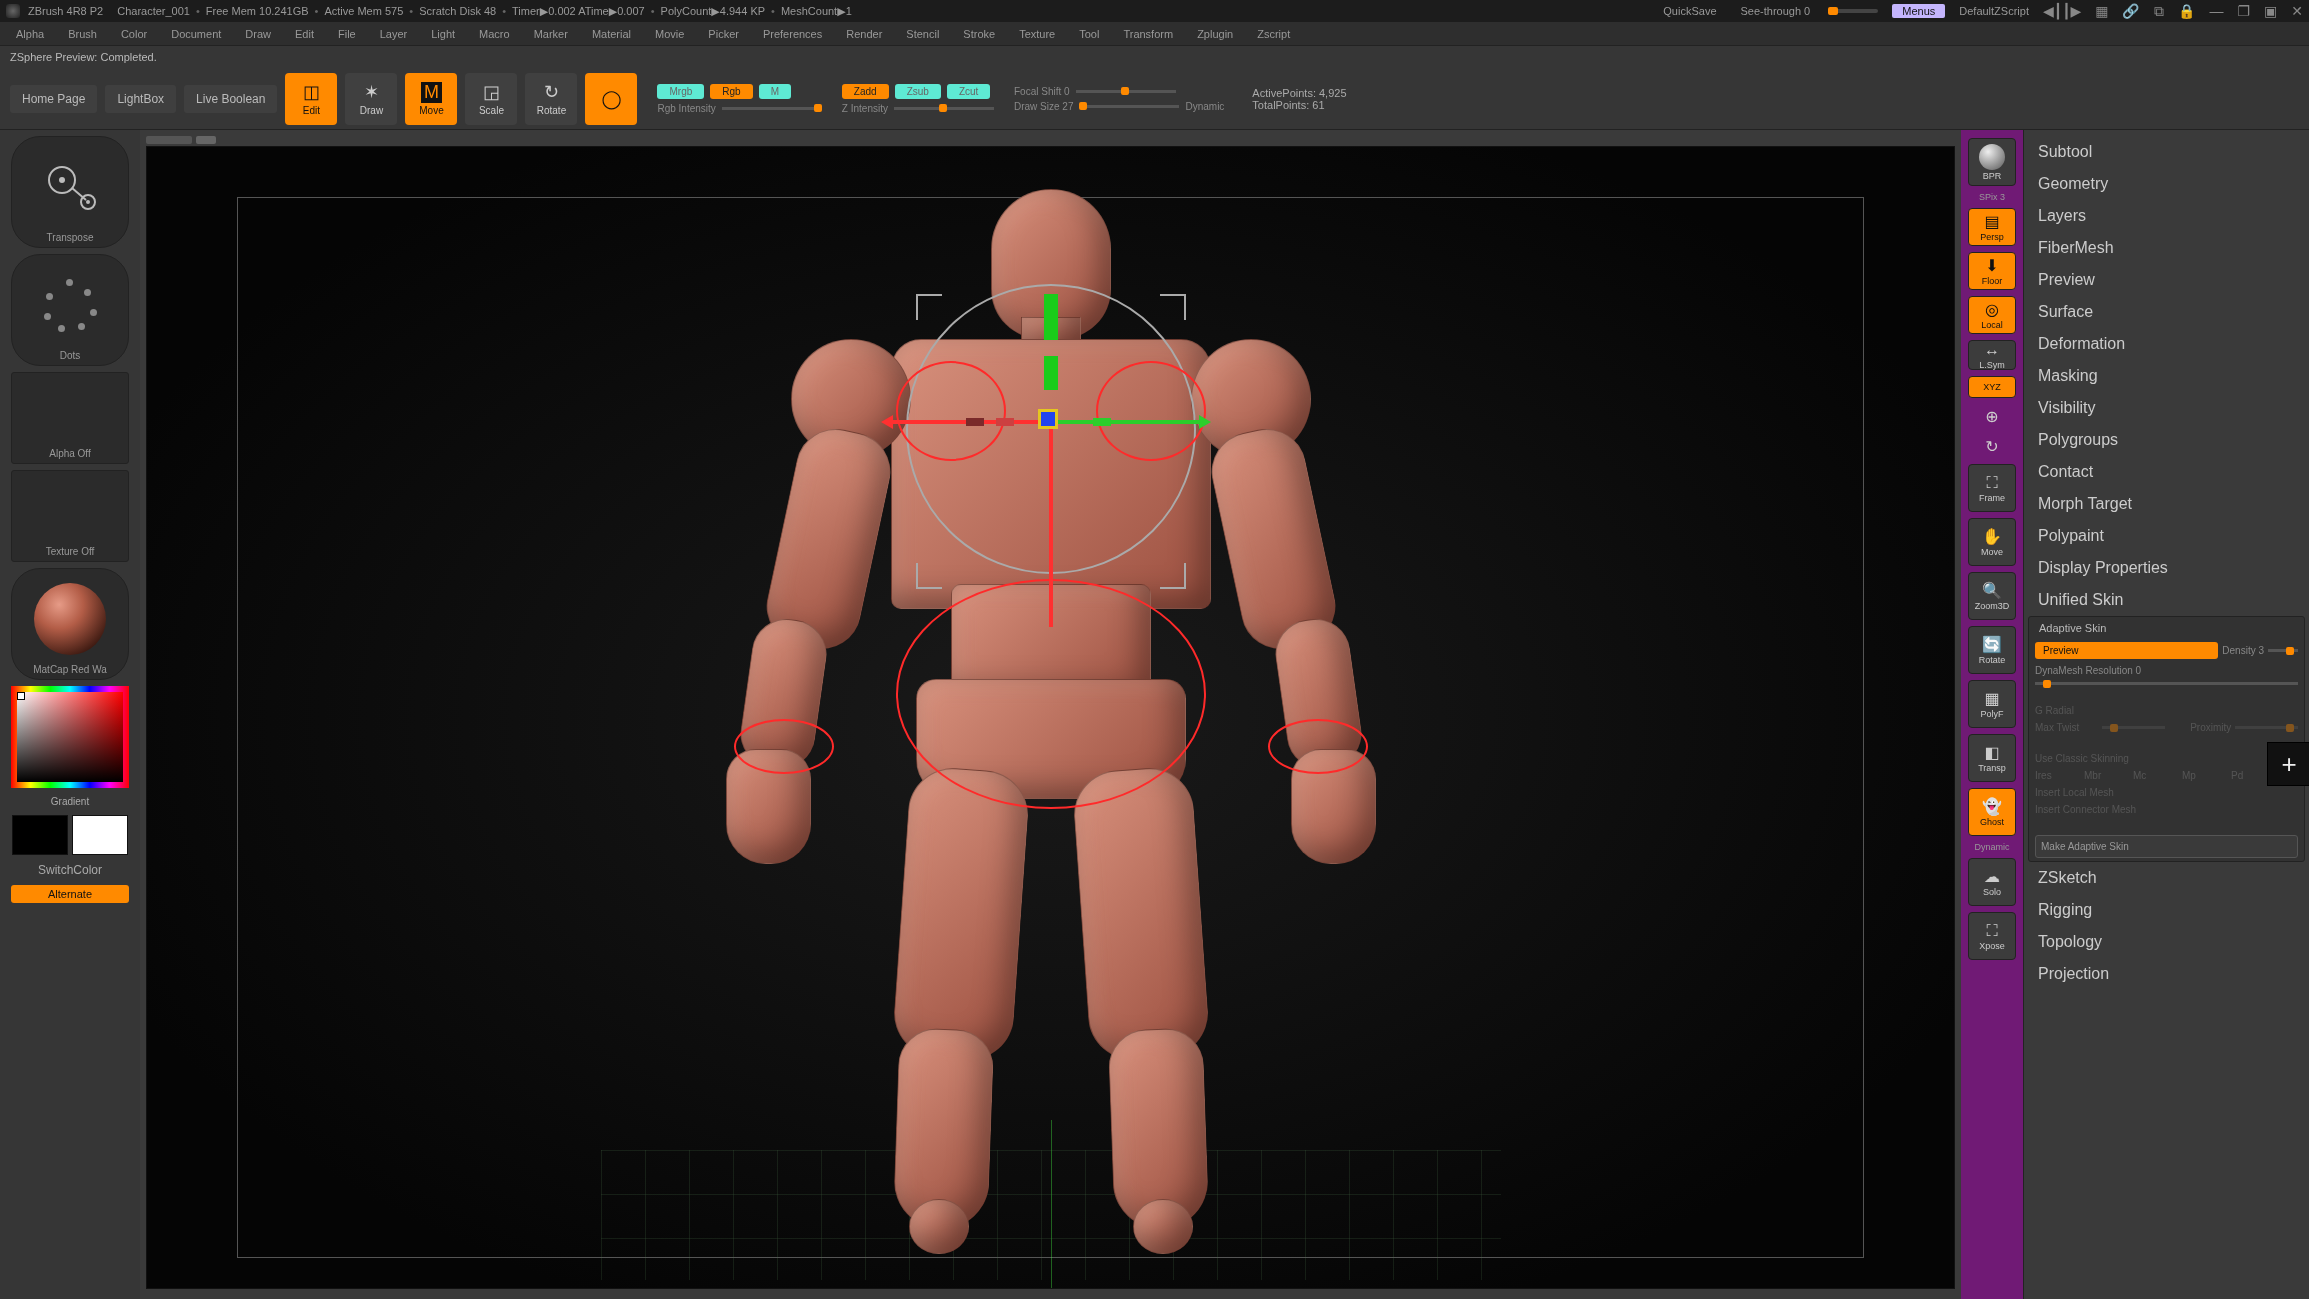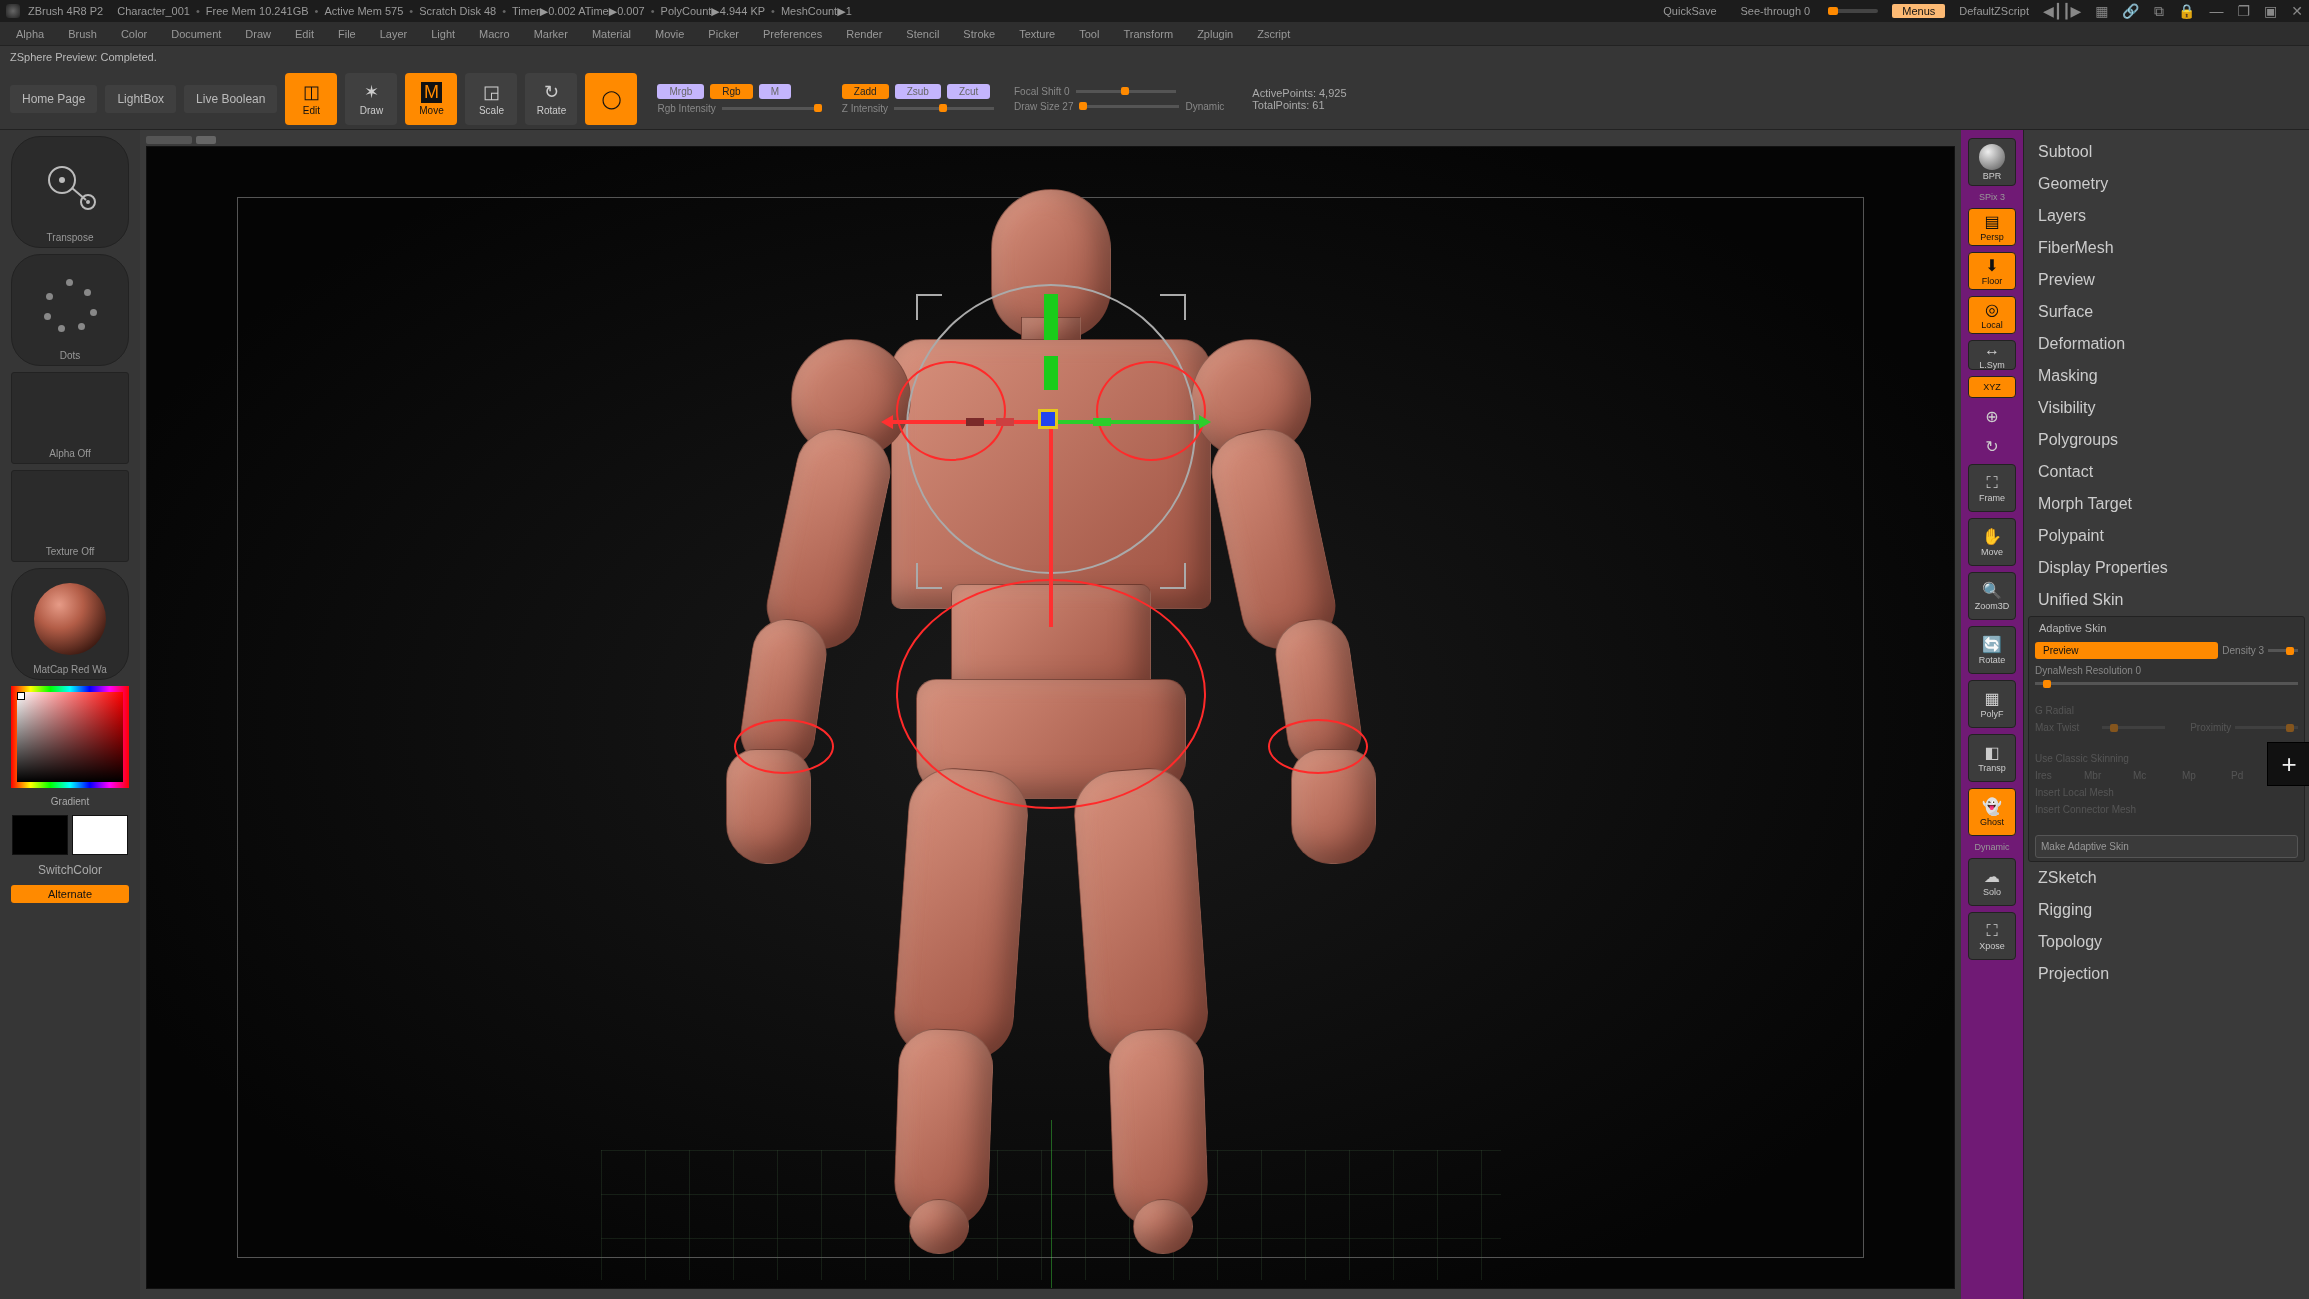--- a/index.html
+++ b/index.html
@@ -4,41 +4,41 @@
 <style>
 * { margin:0; padding:0; box-sizing:border-box; font-family:Arial,Helvetica,sans-serif; }
 body { background:#3a3a3a; color:#aaa; font-size:11px; overflow:hidden; width:2309px; height:1299px; position:relative; }
 
 
 .title-bar { height:22px; background:#1c1c1c; display:flex; align-items:center; padding:0 6px; font-size:11px; color:#999; }
 .title-bar .app-icon { width:14px; height:14px; background:radial-gradient(#666,#222); border-radius:3px; margin-right:8px; }
 .title-bar .dot { margin:0 6px; color:#666; }
 .title-bar-right { margin-left:auto; display:flex; align-items:center; gap:14px; }
 .title-bar-right .chip { padding:1px 10px; border-radius:2px; }
-.title-bar-right .chip.orange { background:#fdba74; color:#111; }
+.title-bar-right .chip.orange { background:#c4b5fd; color:#111; }
 .title-bar-right .icon { color:#888; font-size:14px; cursor:pointer; }
 .slider-mini { width:50px; height:4px; background:#444; display:inline-block; position:relative; border-radius:2px; margin-left:4px; vertical-align:middle; }
 .slider-mini::after { content:''; position:absolute; width:10px; height:8px; background:#ff8a00; top:-2px; left:0; border-radius:2px; }
 
 
 .menu-bar { height:24px; background:#2e2e2e; display:flex; align-items:center; padding:0 6px; gap:4px; border-bottom:1px solid #222; }
 .menu-bar span { padding:3px 10px; color:#999; cursor:pointer; font-size:11px; }
 
 
 .status-bar { height:22px; background:#363636; color:#bbb; font-size:11px; display:flex; align-items:center; padding:0 10px; }
 
 
 .toolbar { height:62px; background:#363636; display:flex; align-items:center; padding:0 10px; gap:8px; border-bottom:1px solid #222; }
 .tool-btn-txt { background:#3f3f3f; color:#bbb; padding:7px 12px; border-radius:3px; cursor:pointer; font-size:12px; }
 .tool-icon { width:52px; height:52px; background:#404040; border-radius:4px; display:flex; flex-direction:column; align-items:center; justify-content:center; cursor:pointer; color:#ccc; font-size:10px; gap:2px; }
 .tool-icon.active { background:#ff8a00; color:#111; }
 .tool-icon .glyph { font-size:18px; }
 .toolbar .seg { display:flex; flex-direction:column; gap:4px; margin-left:12px; font-size:10px; color:#888; }
 .toolbar .seg .row { display:flex; align-items:center; gap:6px; }
-.toolbar .pill { padding:2px 12px; border-radius:3px; background:#c4b5fd; color:#666; font-size:10px; }
+.toolbar .pill { padding:2px 12px; border-radius:3px; background:#5eead4; color:#666; font-size:10px; }
 .toolbar .pill.on { background:#ff8a00; color:#222; }
 .toolbar .slider { width:100px; height:3px; background:#555; position:relative; }
 .toolbar .slider::after { content:''; position:absolute; width:8px; height:8px; background:#ff8a00; border-radius:2px; top:-3px; }
 .toolbar .slider.full::after { right:0; }
 .toolbar .slider.mid::after { left:45%; }
 .toolbar .counts { display:flex; flex-direction:column; margin-left:20px; font-size:11px; color:#aaa; }
 
 
 .main { display:flex; height:calc(1299px - 22px - 24px - 22px - 62px); }
 

